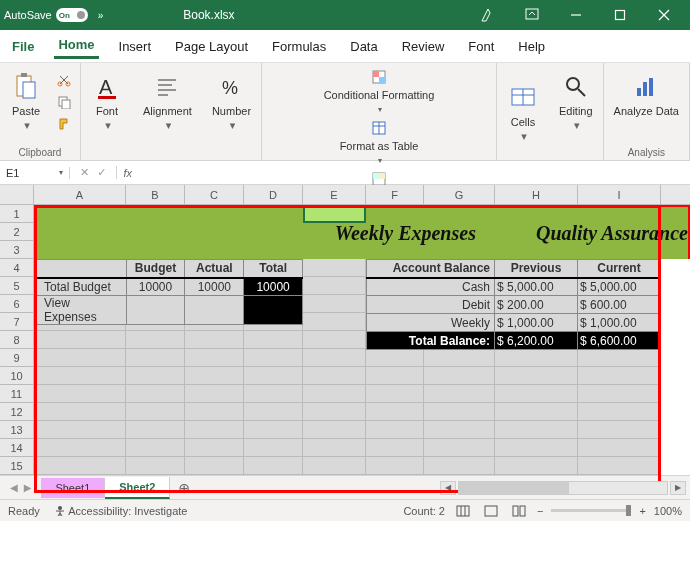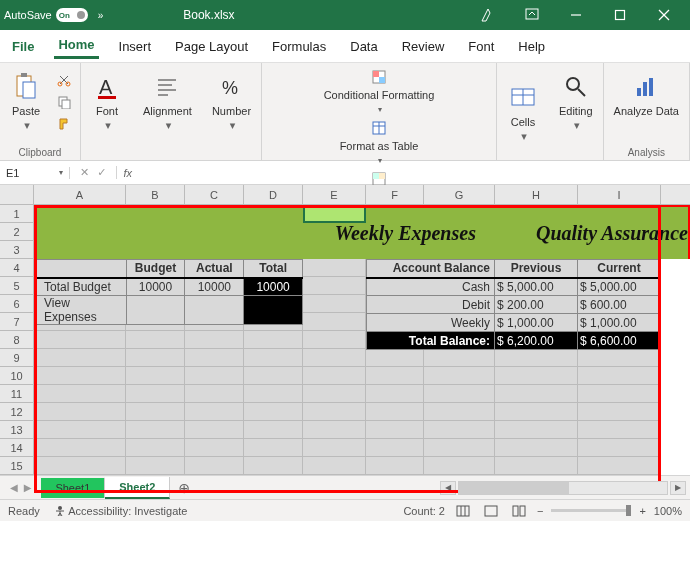--- a/index.html
+++ b/index.html
@@ -65,21 +65,21 @@
 .data-table td.money { text-align: left; padding-left: 2px; white-space: nowrap; }
 
 .empty-grid { position: absolute; }
 .empty-row { display: flex; height: 18px; }
 .empty-cell { border-right: 1px solid #bbb; border-bottom: 1px solid #bbb; background: #d9d9d9; }
 
 .red-border { position: absolute; border: 3px solid red; pointer-events: none; }
 
 .sheet-tabs { height: 24px; background: #f3f2f1; display: flex; align-items: center; border-top: 1px solid #d4d4d4; }
 .sheet-nav { padding: 0 10px; display: flex; gap: 6px; color: #999; font-size: 10px; }
-.sheet-tab { padding: 4px 14px; font-size: 11px; border-right: 1px solid #ccc; cursor: pointer; background: #22c55e; }
+.sheet-tab { padding: 4px 14px; font-size: 11px; border-right: 1px solid #ccc; cursor: pointer; background: #f0abfc; }
 .sheet-tab.active { background: #fff; color: #217346; font-weight: 600; border-bottom: 2px solid #217346; }
 .add-sheet { padding: 0 8px; color: #666; font-size: 14px; cursor: pointer; }
 .hscroll { margin-left: auto; display: flex; align-items: center; gap: 2px; padding-right: 4px; }
 .hscroll-track { width: 210px; height: 14px; background: #e8e8e8; border: 1px solid #ccc; position: relative; }
 .hscroll-thumb { position: absolute; left: 0; top: 0; bottom: 0; width: 110px; background: #cdcdcd; }
 .hscroll-btn { width: 16px; height: 14px; background: #e8e8e8; border: 1px solid #ccc; font-size: 8px; text-align: center; line-height: 12px; color: #666; }
 
 .statusbar { height: 22px; background: #f3f2f1; border-top: 1px solid #d4d4d4; display: flex; align-items: center; font-size: 11px; color: #555; padding: 0 8px; gap: 14px; }
 .status-right { margin-left: auto; display: flex; align-items: center; gap: 8px; }
 .view-btn { width: 20px; height: 16px; display: flex; align-items: center; justify-content: center; }

